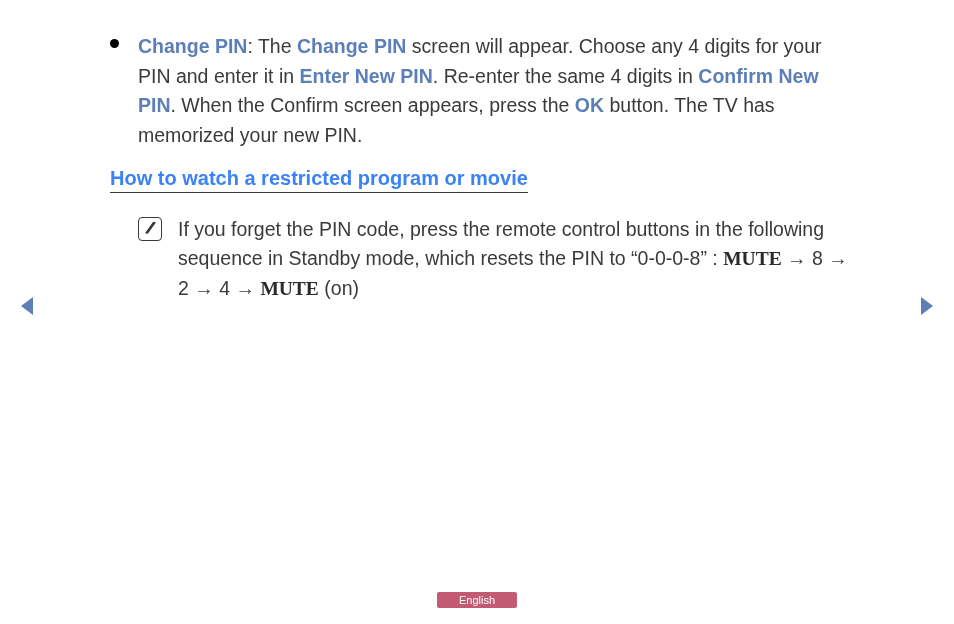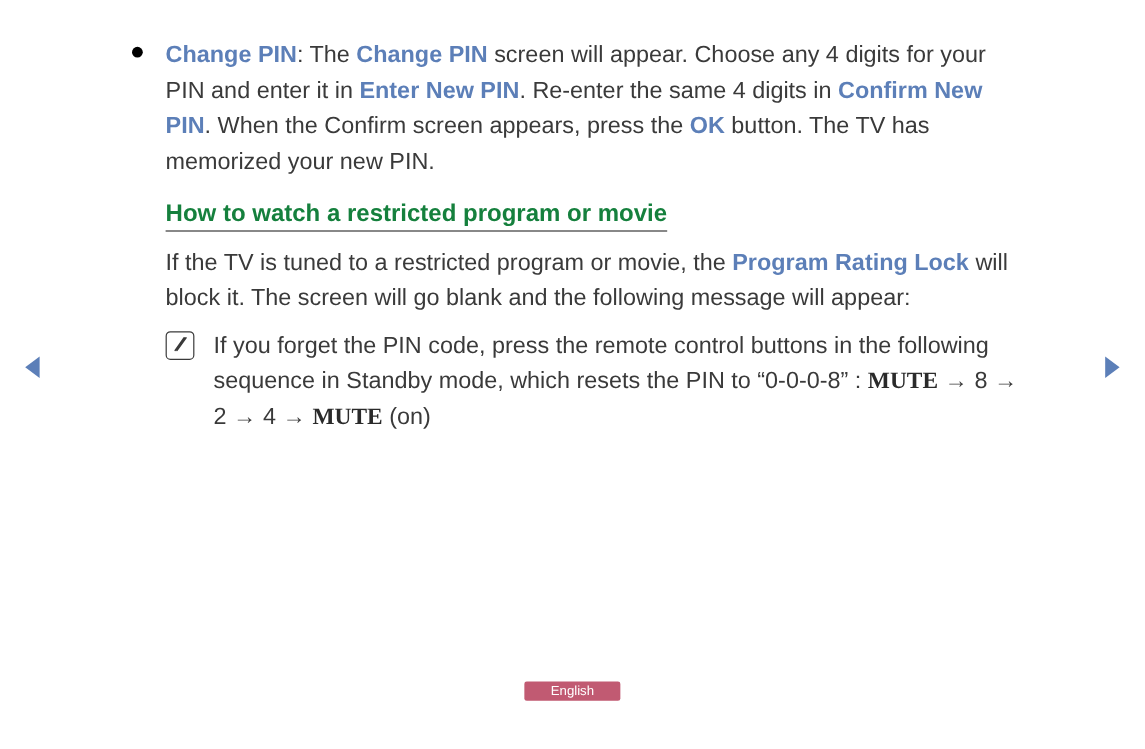--- a/index.html
+++ b/index.html
@@ -35,24 +35,23 @@
       width: 9px;
       height: 9px;
       background: #000;
       border-radius: 50%;
     }
     .hl-bold {
       color: #5c7fb8;
       font-weight: bold;
     }
     .section-heading {
-      margin-left: 28px;
       font-size: 20px;
       font-weight: bold;
-      color: #15803d;
+      color: #3b82f6;
       border-bottom: 1.5px solid #3a3a3a;
       display: inline-block;
       padding-bottom: 2px;
       margin-bottom: 12px;
       text-align: right;
     }
     .para {
       margin-left: 28px;
       font-size: 19.5px;
       line-height: 1.52;
@@ -98,21 +97,21 @@
       right: 18px;
       top: 295px;
       cursor: pointer;
     }
     .arrow-left svg, .arrow-right svg {
       width: 18px;
       height: 22px;
     }
     .lang-badge {
       position: absolute;
-      bottom: 40px;
+      bottom: 16px;
       left: 50%;
       transform: translateX(-50%);
       background: #c15a72;
       color: #fff;
       font-size: 11px;
       padding: 2px 22px;
       border-radius: 2px;
     }
   </style>
 </head>
@@ -120,23 +119,20 @@
 
 <div class="content">
 
   <div class="bullet-item">
     <span class="bullet-dot"></span>
     <span class="hl-bold">Change PIN</span><span>: The </span><span class="hl-bold">Change PIN</span><span> screen will appear. Choose any 4 digits for your PIN and enter it in </span><span class="hl-bold">Enter New PIN</span><span>. Re-enter the same 4 digits in </span><span class="hl-bold">Confirm New PIN</span><span>. When the Confirm screen appears, press the </span><span class="hl-bold">OK</span><span> button. The TV has memorized your new PIN.</span>
   </div>
 
   <div class="section-heading">How to watch a restricted program or movie</div>
 
-  <div class="para">
-    <span>If the TV is tuned to a restricted program or movie, the </span><span class="hl-bold">Program Rating Lock</span><span> will block it. The screen will go blank and the following message will appear:</span>
-  </div>
 
 
   <div class="note-block">
     <span class="note-icon">
       <svg viewBox="0 0 20 20">
         <path d="M4 16 L14 2 M6 16 L16 2" stroke="#3a3a3a" stroke-width="1.8" fill="none" stroke-linecap="round"></path>
       </svg>
     </span>
     <span>If you forget the PIN code, press the remote control buttons in the following sequence in Standby mode, which resets the PIN to “0-0-0-8” : </span><span class="bold">MUTE</span><span> → 8 → 2 → 4 → </span><span class="bold">MUTE</span><span> (on)</span>
   </div>

